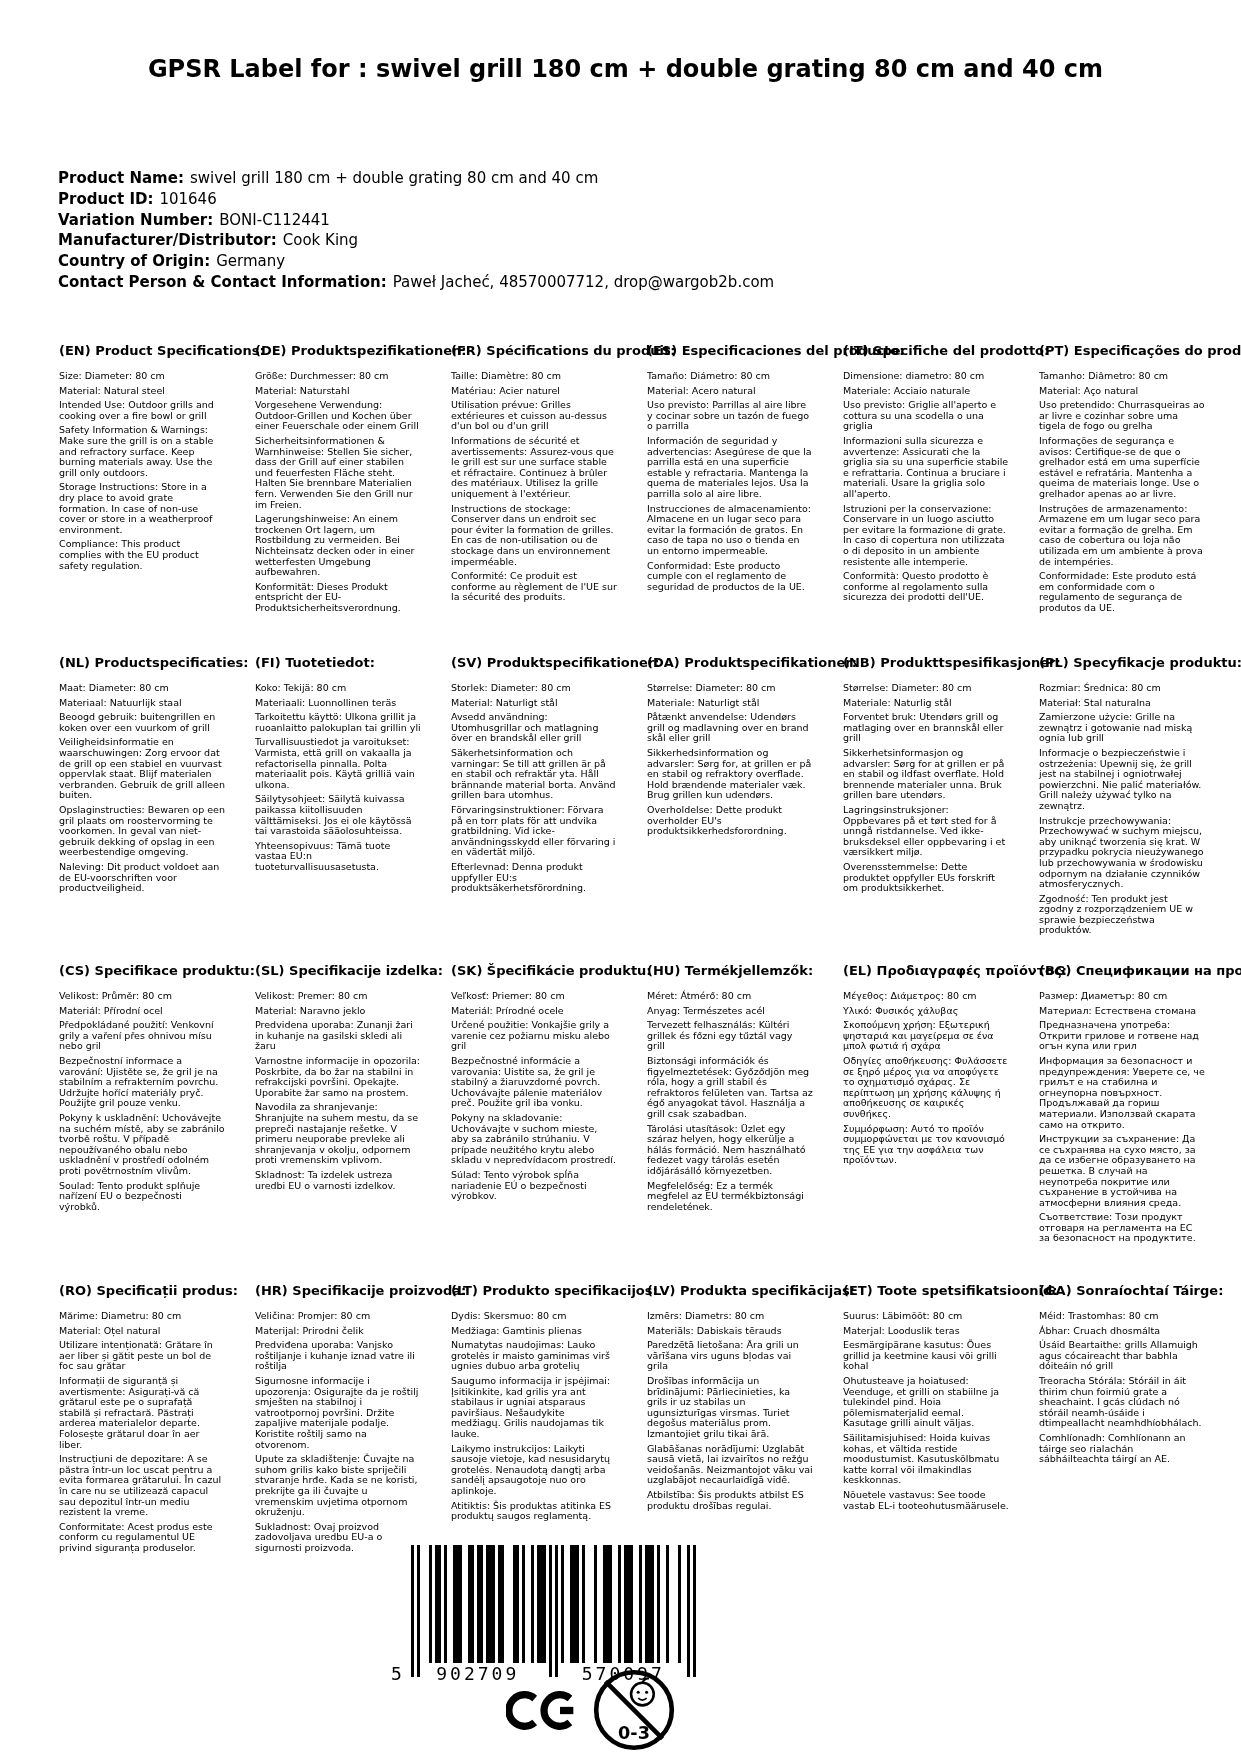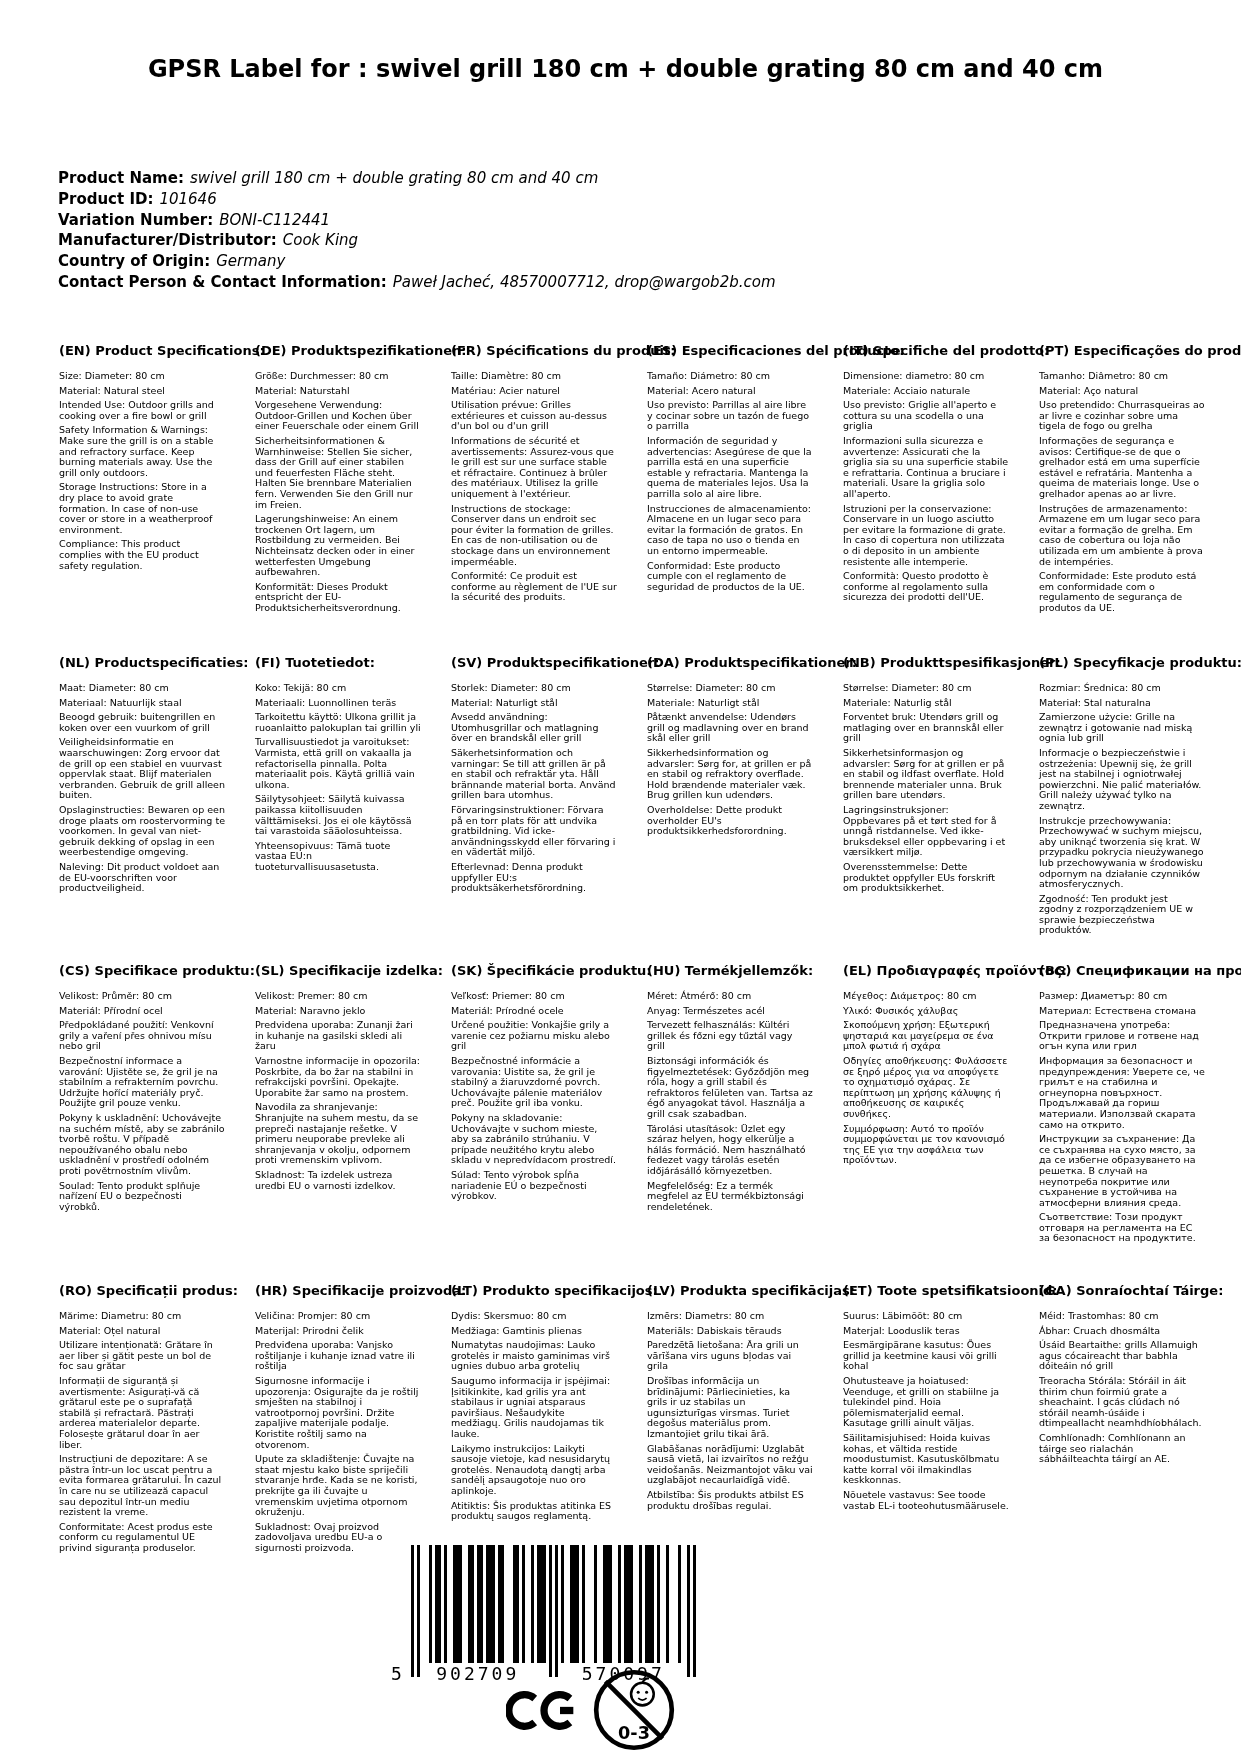--- a/index.html
+++ b/index.html
@@ -2,21 +2,21 @@
 <html><head>
 <meta charset="utf-8">
 <style>
   html,body{margin:0;padding:0;background:#fff;}
   .page{position:relative;width:1241px;height:1754px;background:#fff;color:#000;
         font-family:"DejaVu Sans",sans-serif;overflow:hidden;padding-left:10px;}
   .title{position:absolute;top:52px;left:0;right:0;margin:0 auto;width:1010px;
          text-align:center;font-size:24px;line-height:34px;font-weight:bold;}
   .product-info{position:absolute;left:58px;top:168px;font-size:15px;line-height:20.8px;}
   .pi-label{font-weight:bold;}
-  .pi-value{margin-left:6px;font-style:italic;}
+  .pi-value{margin-left:6px;}
   .spec-grid{position:absolute;left:59px;top:343px;display:grid;
              grid-template-columns:repeat(6,196px);grid-template-rows:312px 308px 320px auto;}
   .spec-col{padding-right:30px;box-sizing:border-box;}
   .spec-head{font-size:13px;font-weight:bold;margin:0;white-space:nowrap;}
   .spec-p{font-size:9.5px;line-height:10.6px;margin:4px 0 0 0;overflow-wrap:break-word;}
   .spec-p:first-child{margin-top:13px;}
   .barcode-wrap{position:absolute;left:395px;top:1545px;width:301px;height:150px;}
   .bars{display:flex;align-items:flex-start;margin-left:16px;height:134px;}
   .bar{flex:0 0 3px;height:118px;}
   .bar.on{background:#000;}
@@ -137,21 +137,21 @@
         </div>
       </section>
 
       <section class="spec-col">
         <h2 class="spec-head">(NL) Productspecificaties:</h2>
         <div class="spec-body">
           <p class="spec-p">Maat: Diameter: 80 cm</p>
           <p class="spec-p">Materiaal: Natuurlijk staal</p>
           <p class="spec-p">Beoogd gebruik: buitengrillen en koken over een vuurkom of grill</p>
           <p class="spec-p">Veiligheidsinformatie en waarschuwingen: Zorg ervoor dat de grill op een stabiel en vuurvast oppervlak staat. Blijf materialen verbranden. Gebruik de grill alleen buiten.</p>
-          <p class="spec-p">Opslaginstructies: Bewaren op een droge plaats om roostervorming te voorkomen. In geval van niet-gebruik dekking of opslag in een weerbestendige omgeving.</p>
+          <p class="spec-p">Opslaginstructies: Bewaren op een gril plaats om roostervorming te voorkomen. In geval van niet-gebruik dekking of opslag in een weerbestendige omgeving.</p>
           <p class="spec-p">Naleving: Dit product voldoet aan de EU-voorschriften voor productveiligheid.</p>
         </div>
       </section>
 
       <section class="spec-col">
         <h2 class="spec-head">(FI) Tuotetiedot:</h2>
         <div class="spec-body">
           <p class="spec-p">Koko: Tekijä: 80 cm</p>
           <p class="spec-p">Materiaali: Luonnollinen teräs</p>
           <p class="spec-p">Tarkoitettu käyttö: Ulkona grillit ja ruoanlaitto palokuplan tai grillin yli</p>
@@ -291,21 +291,21 @@
         </div>
       </section>
 
       <section class="spec-col">
         <h2 class="spec-head">(HR) Specifikacije proizvoda:</h2>
         <div class="spec-body">
           <p class="spec-p">Veličina: Promjer: 80 cm</p>
           <p class="spec-p">Materijal: Prirodni čelik</p>
           <p class="spec-p">Predviđena uporaba: Vanjsko roštiljanje i kuhanje iznad vatre ili roštilja</p>
           <p class="spec-p">Sigurnosne informacije i upozorenja: Osigurajte da je roštilj smješten na stabilnoj i vatrootpornoj površini. Držite zapaljive materijale podalje. Koristite roštilj samo na otvorenom.</p>
-          <p class="spec-p">Upute za skladištenje: Čuvajte na staat mjestu kako biste spriječili stvaranje hrđe. Kada se ne koristi, prekrijte ga ili čuvajte u vremenskim uvjetima otpornom okruženju.</p>
+          <p class="spec-p">Upute za skladištenje: Čuvajte na suhom grilis kako biste spriječili stvaranje hrđe. Kada se ne koristi, prekrijte ga ili čuvajte u vremenskim uvjetima otpornom okruženju.</p>
           <p class="spec-p">Sukladnost: Ovaj proizvod zadovoljava uredbu EU-a o sigurnosti proizvoda.</p>
         </div>
       </section>
 
       <section class="spec-col">
         <h2 class="spec-head">(LT) Produkto specifikacijos:</h2>
         <div class="spec-body">
           <p class="spec-p">Dydis: Skersmuo: 80 cm</p>
           <p class="spec-p">Medžiaga: Gamtinis plienas</p>
           <p class="spec-p">Numatytas naudojimas: Lauko grotelės ir maisto gaminimas virš ugnies dubuo arba grotelių</p>

